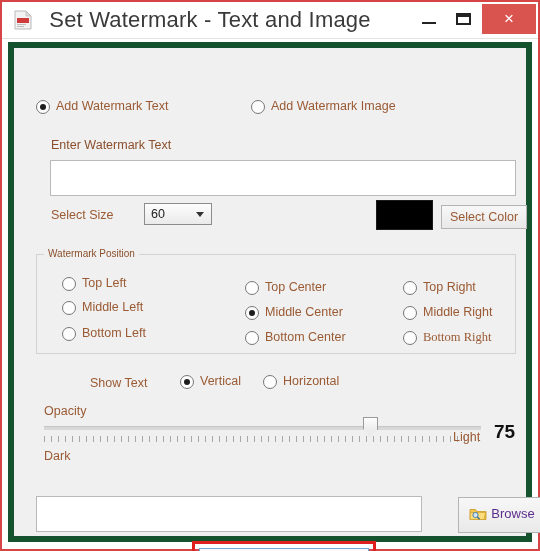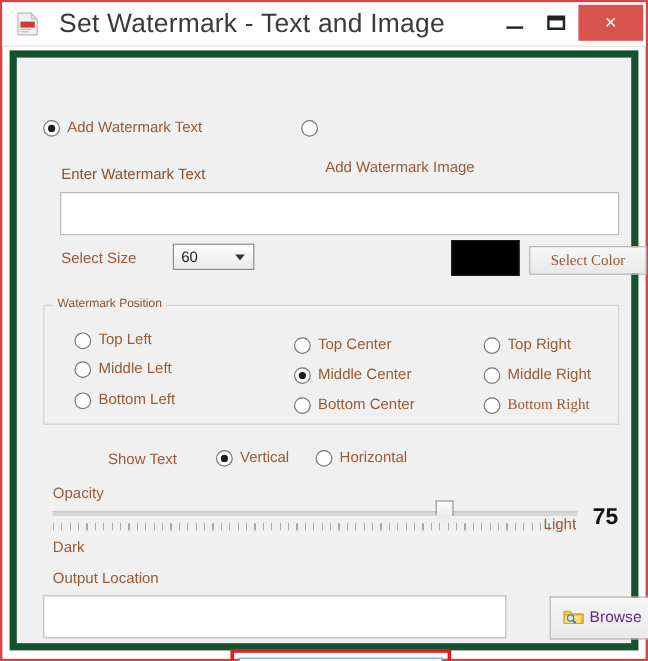--- a/index.html
+++ b/index.html
@@ -185,23 +185,22 @@
     border: 1px solid #b4b4b4;
     box-sizing: border-box;
     font-size: 12.5px;
     text-align: center;
     font-family: "Liberation Sans", sans-serif;
     color: #9a5a33;
     cursor: default;
   }
   #btn-select-color {
     left: 427px; top: 157px;
-    width: 98px; height: 24px;
+    width: 86px; height: 24px;
     line-height: 22px;
-    font-family: Liberation Serif, serif;
   }
 
   
   #group-position {
     position: absolute;
     left: 22px; top: 206px;
     width: 480px; height: 100px;
     border: 1px solid #d3d3d3;
     box-sizing: border-box;
   }
@@ -353,21 +352,21 @@
       <span class="glyph">×</span>
     </div>
   </div>
 
   <div id="client">
 
     <div class="radio checked" style="left:22px; top:52px;"></div>
     <div class="radio-label" style="left:42px; top:51px;">Add Watermark Text</div>
 
     <div class="radio" style="left:237px; top:52px;"></div>
-    <div class="radio-label" style="left:257px; top:51px;margin-top:33px;">Add Watermark Image</div>
+    <div class="radio-label" style="left:257px; top:51px;">Add Watermark Image</div>
 
     <div class="lbl lbl-dark" style="left:37px; top:90px;">Enter Watermark Text</div>
 
     <input class="textbox" id="watermark-text-input" style="left: 36px; top: 112px; width: 466px; height: 36px;" value="">
 
     <div class="lbl" style="left:37px; top:160px;">Select Size</div>
 
     <div id="size-combo">
       <span class="val">60</span>
       <span class="arrow"></span>
@@ -423,21 +422,20 @@
       <div class="tipborder"></div>
       <div class="body"></div>
       <div class="tip"></div>
     </div>
 
     <div class="lbl" style="left:439px; top:382px;">Light</div>
     <div class="lbl" style="left:30px; top:401px;">Dark</div>
 
     <div id="opacity-value">75</div>
 
-    <div class="lbl" style="left:30px; top:427px;">Output Location</div>
 
     <input class="textbox" id="output-path-input" style="left: 22px; top: 448px; width: 386px; height: 36px;" value="">
 
     <div class="btn" id="btn-browse">
       <div class="inner">
         <svg class="folder-icon" viewBox="0 0 18 14">
           <path d="M1 2.5 h5.5 l1.5 2 h9 v8 h-16 z" fill="#f3c54d" stroke="#c99a22" stroke-width="0.8"></path>
           <path d="M1.5 5.5 h15 l-1.5 7 h-14 z" fill="#fbdd7e" stroke="#c99a22" stroke-width="0.6"></path>
           <circle cx="6.5" cy="8" r="2.6" fill="#cfe7f5" stroke="#4f7fa8" stroke-width="1"></circle>
           <line x1="8.4" y1="10" x2="10.6" y2="12.2" stroke="#3f6d94" stroke-width="1.4"></line>

